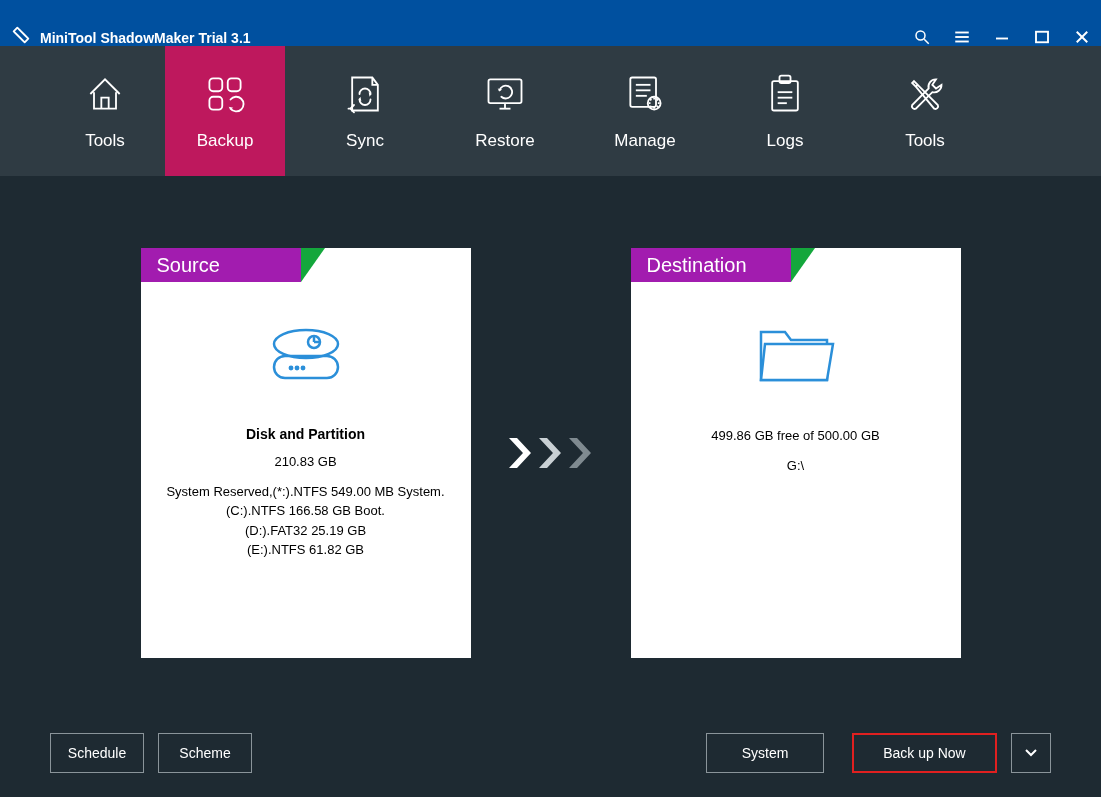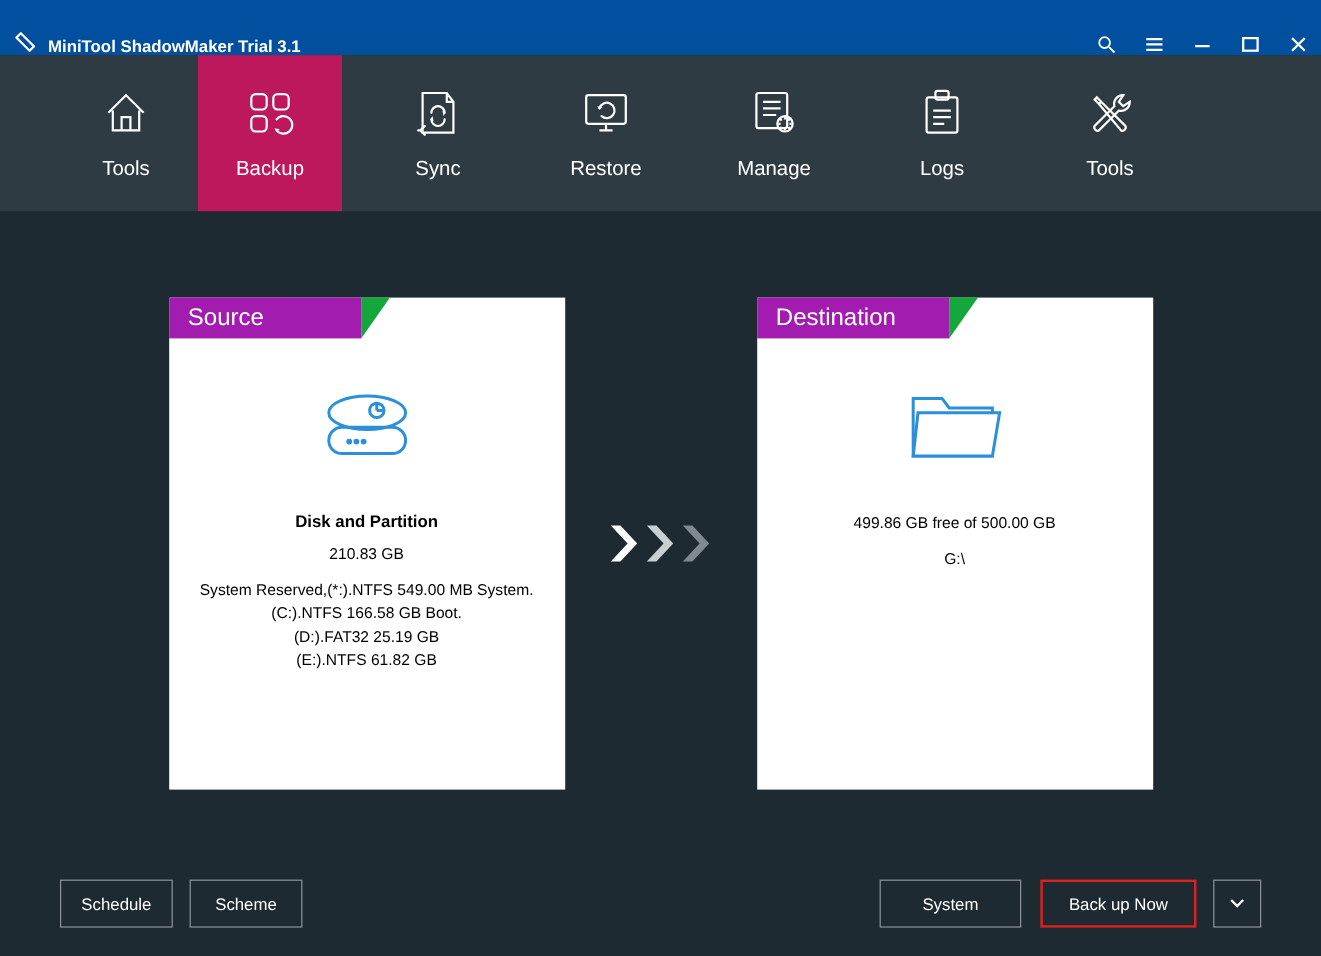--- a/index.html
+++ b/index.html
@@ -35,21 +35,21 @@
 .panel-line { font-size: 13px; color: #000; line-height: 1.5; }
 
 .arrows { display: flex; gap: 2px; }
 .arrows svg { display: block; }
 
 
 .footer { height: 88px; display: flex; align-items: center; padding: 0 50px; gap: 14px; }
 .btn { height: 40px; border: 1px solid #8a949a; background: transparent; color: #fff; font-size: 14px; display: flex; align-items: center; justify-content: center; cursor: pointer; }
 .btn-small { width: 94px; }
 .btn-med { width: 118px; }
-.btn-primary { width: 130px; border: 2px solid #e02020; margin-left: 2px; }
+.btn-primary { width: 145px; border: 2px solid #e02020; margin-left: 14px; }
 .btn-drop { width: 40px; }
 .footer .spacer { flex: 1; }
 </style>
 </head>
 <body>
 
 <div class="titlebar">
   <div class="logo">
     <svg width="22" height="22" viewBox="0 0 24 24" fill="none" stroke="#fff" stroke-width="2">
         <path d="M4 8 L8 4 M4 8 L8 12 M20 16 L16 20 M20 16 L16 12 M8 4 L16 12 M8 12 L16 20" stroke-linecap="round"></path>

